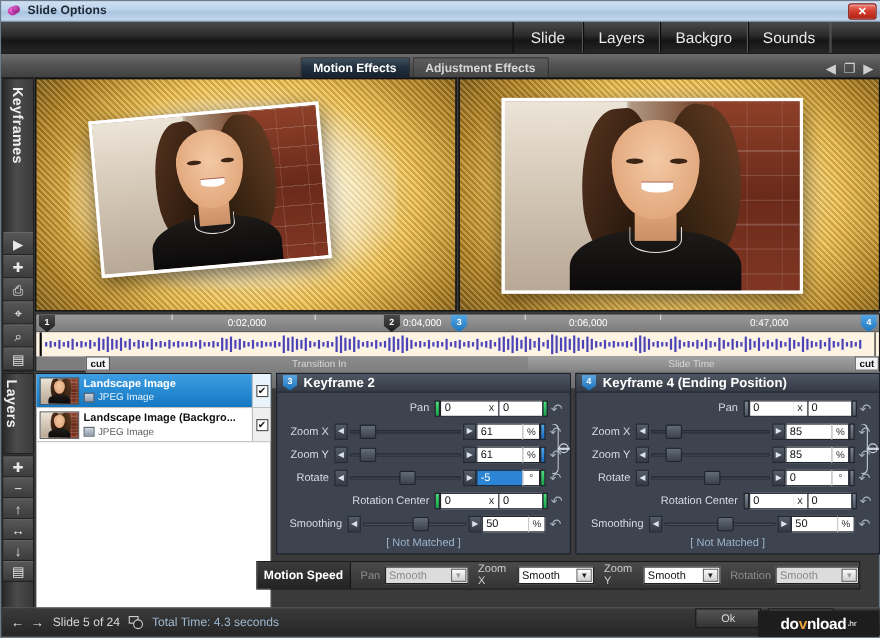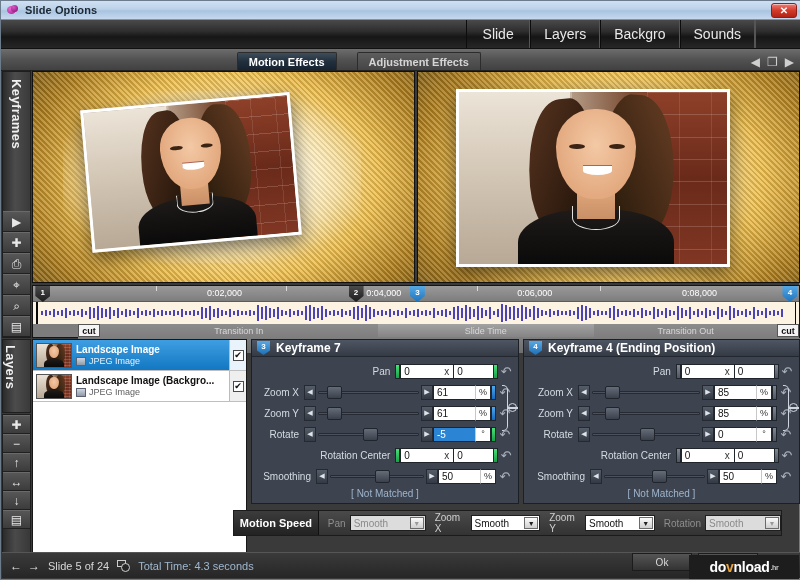--- a/index.html
+++ b/index.html
@@ -44,21 +44,21 @@
 
   
   .subbar { position:absolute; left:0; top:48px; width:800px; height:22px;
       background:linear-gradient(to bottom,#6d6d6d,#525252 50%,#414141);
       border-bottom:1px solid #222; display:flex; align-items:flex-end; }
   .subbar .spacer { flex:1; }
   .subtab { height:18px; padding:0 11px; display:flex; align-items:center;
       font-size:11px; font-weight:bold; color:#d5d5d5;
       background:linear-gradient(to bottom,#5d5d5d,#454545);
       border:1px solid #2c2c2c; border-bottom:none;
-      border-radius:2px 2px 0 0; margin-right:20px; }
+      border-radius:2px 2px 0 0; margin-right:2px; }
   .subtab.active { background:linear-gradient(to bottom,#3f4e5c,#22303e 50%,#16222e);
       color:#ffffff; }
   .subbar .tail { flex:0 0 250px; }
   .navicons { display:flex; align-items:center; gap:7px; padding:0 7px 2px 0; }
   .navicons span { color:#cfcfcf; font-size:12px; line-height:1; }
 
   
   .rail { position:absolute; left:1px; top:70px; width:29px; height:267px;
       background:linear-gradient(to right,#2b2b2b,#4c4c4c 45%,#3a3a3a);
       border:1px solid #1e1e1e; display:flex; flex-direction:column; align-items:center; }
@@ -365,21 +365,21 @@
 
   <div class="timeline">
     <div class="tl-ruler">
       <div class="tick" style="left:16%"></div>
         <div class="tick" style="left:33%"></div>
       <div class="tick" style="left:58%"></div>
         <div class="tick" style="left:74%"></div>
       <div class="tl-time" style="left:25%">0:02,000</div>
       <div class="tl-time" style="left:45.8%">0:04,000</div>
       <div class="tl-time" style="left:65.5%">0:06,000</div>
-      <div class="tl-time" style="left:87%">0:08,000</div>
+      <div class="tl-time" style="left:87%">0:47,000</div>
       <div class="tl-marker" style="left:0.3%">1</div>
       <div class="tl-marker" style="left:41.2%">2</div>
       <div class="tl-marker blue" style="left:49.2%">3</div>
       <div class="tl-marker blue" style="right:0.2%">4</div>
     </div>
     <div class="tl-wave">
       <svg class="wv" viewBox="0 0 766 22" preserveAspectRatio="none">
         <g fill="#4a44b8">
           <rect x="8" y="9" width="2" height="4"></rect>
             <rect x="12" y="8" width="2" height="6"></rect>
@@ -569,21 +569,20 @@
             <rect x="748" y="7" width="2" height="8"></rect>
         </g>
       </svg>
       <div class="tl-playhead" style="left:3px"></div>
       <div class="tl-playhead" style="right:3px"></div>
     </div>
     <div class="tl-foot">
       <div class="tl-cut">cut</div>
       <div class="tl-seg" style="flex:41">Transition In</div>
       <div class="tl-seg" style="flex:32;background:linear-gradient(to bottom,#a2a2a2,#858585)">Slide Time</div>
-      <div class="tl-seg" style="flex:27">Transition Out</div>
       <div class="tl-cut">cut</div>
     </div>
   </div>
 
   <div class="lrail">
     <div class="rail-label">Layers</div>
   </div>
   <div class="rail2">
     <div class="railbtn">✚</div>
     <div class="railbtn">−</div>
@@ -638,21 +637,21 @@
       <div class="layer-num">2</div>
       <div class="layer-chk">
         <div class="cbox">✔</div>
       </div>
     </div>
   </div>
 
   <div class="kf" id="kf3">
     <div class="kf-head">
       <span class="kf-badge">3</span>
-      <span class="kf-title">Keyframe 7</span>
+      <span class="kf-title">Keyframe 2</span>
     </div>
     <div class="kf-body">
 
       <div class="row">
         <div class="rlab" style="width:159px">Pan</div>
         <div class="pairbox">
           <div class="cap green"></div>
           <div class="numbox" style="width:40px">0</div>
           <div class="xsep">x</div>
           <div class="numbox" style="width:40px">0</div>

